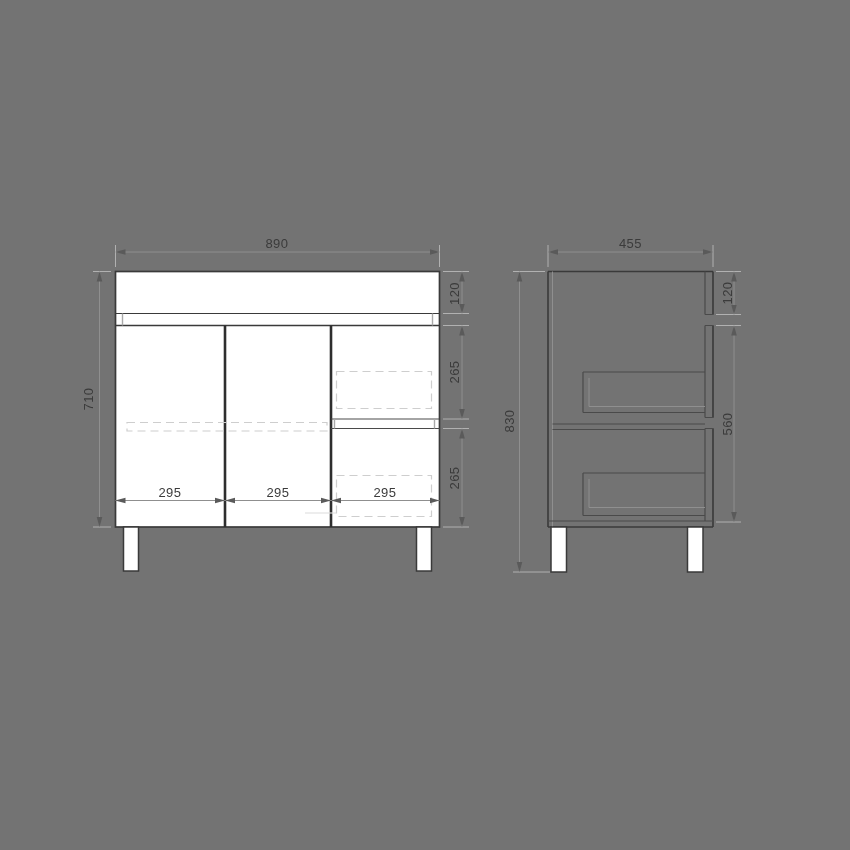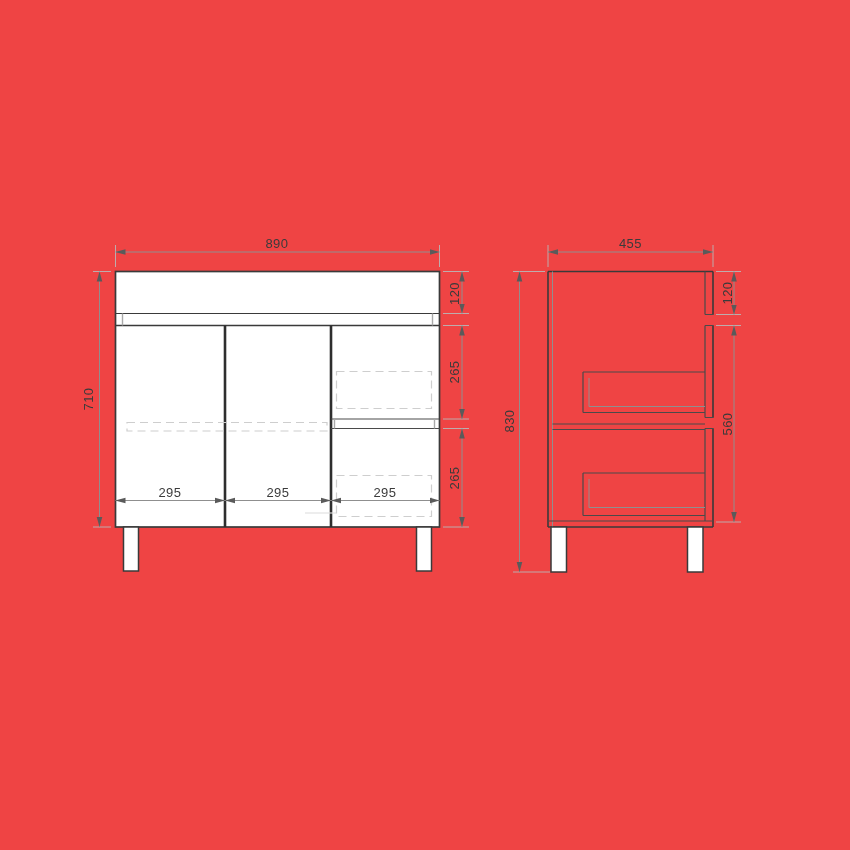--- a/index.html
+++ b/index.html
@@ -1,16 +1,16 @@
 <!DOCTYPE html>
 <html><head>
 <meta charset="utf-8">
 <style>
   html,body{margin:0;padding:0;background:#ffffff;}
-  .canvas{position:relative;width:850px;height:850px;background:#ef4444;overflow:hidden;text-align:center;}
+  .canvas{position:relative;width:850px;height:850px;background:#737373;overflow:hidden;text-align:center;}
   svg{display:block;}
   .outline{fill:#ffffff;stroke:#3a3a3a;stroke-width:1.7;}
   .lh{stroke:#3a3a3a;stroke-width:1.6;fill:none;}
   .l1{stroke:#3a3a3a;stroke-width:1.2;fill:none;}
   .l2{stroke:#2e2e2e;stroke-width:2.6;fill:none;}
   .l3{stroke:#4a4a4a;stroke-width:1.2;fill:none;}
   .lt{stroke:#a9a9a9;stroke-width:1.4;fill:none;}
   .inner{stroke:#8f8f8f;stroke-width:1;fill:none;}
   .dash{fill:none;stroke:#cecece;stroke-width:1.2;stroke-dasharray:8 5;}
   .stray{stroke:#dedede;stroke-width:1.1;fill:none;}

